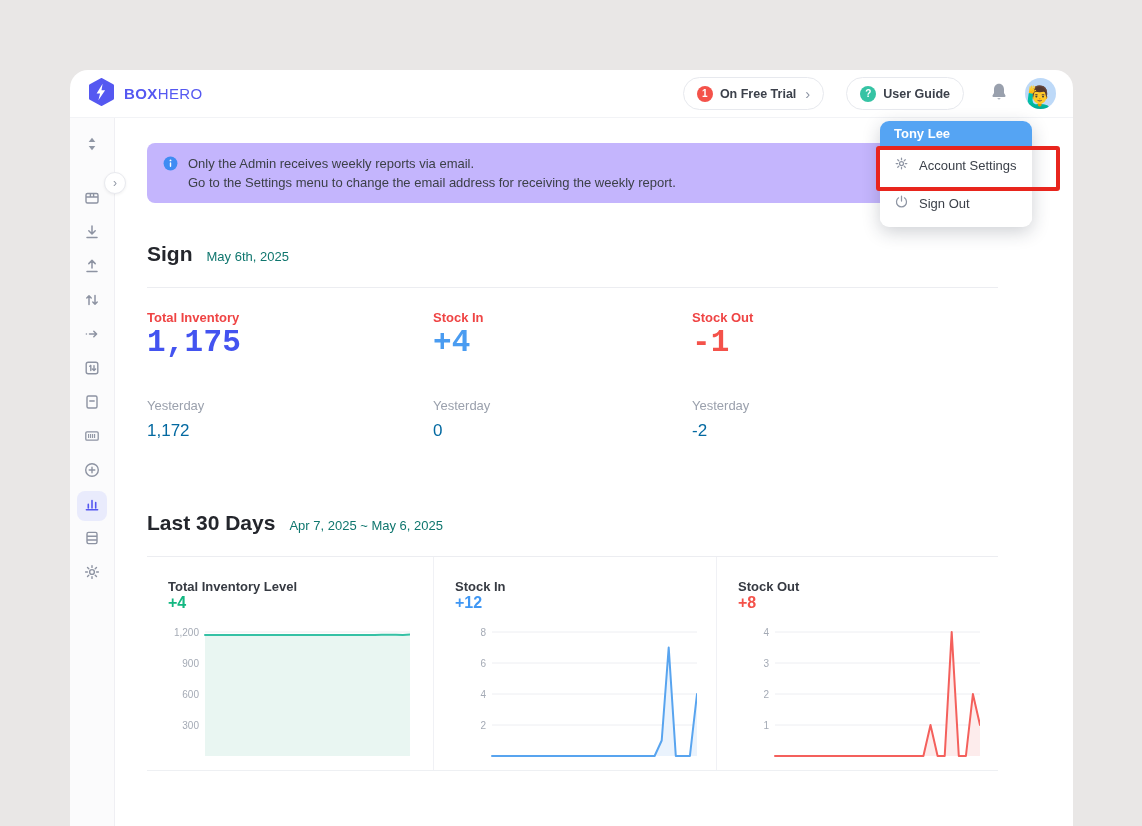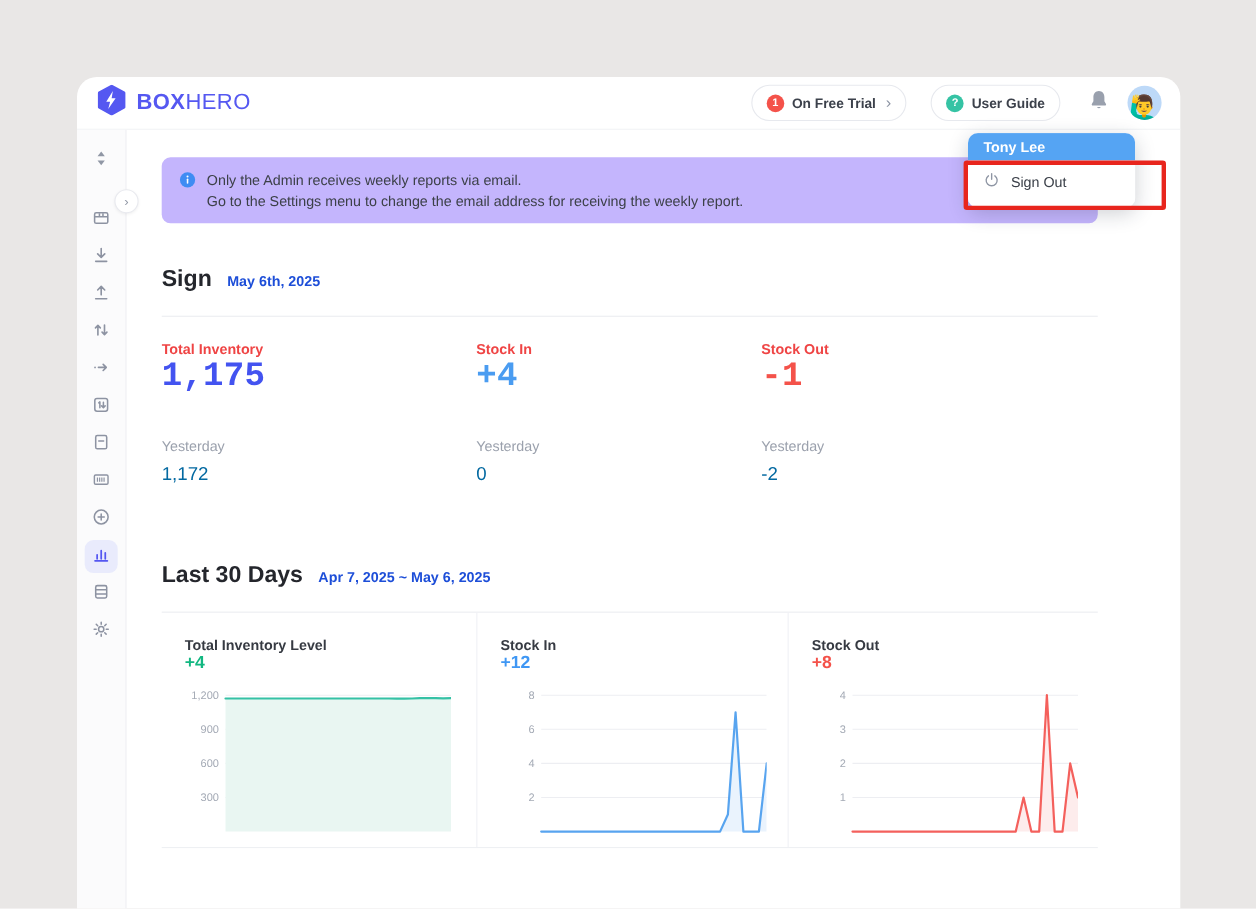--- a/index.html
+++ b/index.html
@@ -14,21 +14,21 @@
   .card {
     position:absolute; left:70px; top:70px; width:1003px; height:756px;
     background:#fff; border-radius:18px 18px 0 0;
   }
   
   .appheader {
     height:48px; display:flex; align-items:center;
     padding:0 17px 0 18px; border-bottom:1px solid #f2f3f6;
   }
   .brand { display:flex; align-items:center; gap:9px; }
-  .brandname { font-size:20px; letter-spacing:.4px; color:#5558f1; font-weight:700; }
+  .brandname { font-size:15px; letter-spacing:.4px; color:#5558f1; font-weight:700; }
   .brandname .bold { font-weight:800; }
   .brandname .light { font-weight:400; }
   .hspacer { flex:1; }
   .pill {
     display:flex; align-items:center; gap:7px;
     border:1px solid #e7e9ee; border-radius:17px; height:33px; padding:0 13px;
     background:#fff; font-size:12.5px; font-weight:700; color:#3c414b; cursor:pointer;
   }
   .pill + .pill { margin-left:22px; }
   .badge-circ {
@@ -64,21 +64,21 @@
   .content { flex:1; padding:25px 75px 0 32px; }
   .banner {
     background:#c4b5fd; border-radius:8px; padding:11px 16px;
     display:flex; gap:10px; align-items:flex-start;
   }
   .banner-text { font-size:13px; color:#3c4048; line-height:19px; }
   .section { margin-top:39px; }
   .section.last { margin-top:70px; }
   .sect-head { display:flex; align-items:baseline; }
   .sect-title { font-size:21px; font-weight:700; color:#24262c; }
-  .sect-date { font-size:13px; color:#1d4ed8; margin-left:14px;font-weight:bold; }
+  .sect-date { font-size:13px; color:#0f766e; margin-left:14px; }
   .divider { border-top:1px solid #ecedf1; margin-top:21px; }
   
   .stats { display:grid; grid-template-columns:286px 259px 1fr; padding-top:22px; }
   .stat-label { font-size:13px; font-weight:700; color:#ef4444; }
   .stat-value { font-size:31px; font-weight:700; letter-spacing:.2px;font-family:Liberation Mono, monospace; }
   .yest-label { margin-top:38px; font-size:13px; color:#9ba1ad; }
   .yest-value { margin-top:8px; font-size:17px; color:#0369a1; }
   
   .charts {
     display:grid; grid-template-columns:286px 283px 282px;
@@ -371,20 +371,29 @@
   <div class="expand-btn">
     <span>›</span>
   </div>
 </div>
 
 <div class="dropdown">
   <div class="dd-header">Tony Lee</div>
   <div class="dd-item">
     <span>
       <svg width="15" height="15" viewBox="0 0 18 18" fill="none" stroke="#8f96a4" stroke-width="1.5" stroke-linecap="round">
+        <circle cx="9" cy="9" r="2.4"></circle>
+        <path d="M9 2.6 V4.4 M9 13.6 V15.4 M2.6 9 H4.4 M13.6 9 H15.4 M4.5 4.5 L5.8 5.8 M12.2 12.2 L13.5 13.5 M13.5 4.5 L12.2 5.8 M5.8 12.2 L4.5 13.5"></path>
+      </svg>
+    </span>
+    <span>Account Settings</span>
+  </div>
+  <div class="dd-item">
+    <span>
+      <svg width="15" height="15" viewBox="0 0 18 18" fill="none" stroke="#8f96a4" stroke-width="1.5" stroke-linecap="round">
         <path d="M5.5 4.6 a6 6 0 1 0 7 0"></path>
         <path d="M9 2.4 V8.4"></path>
       </svg>
     </span>
     <span>Sign Out</span>
   </div>
 </div>
 
 <div class="annotation"></div>
 

